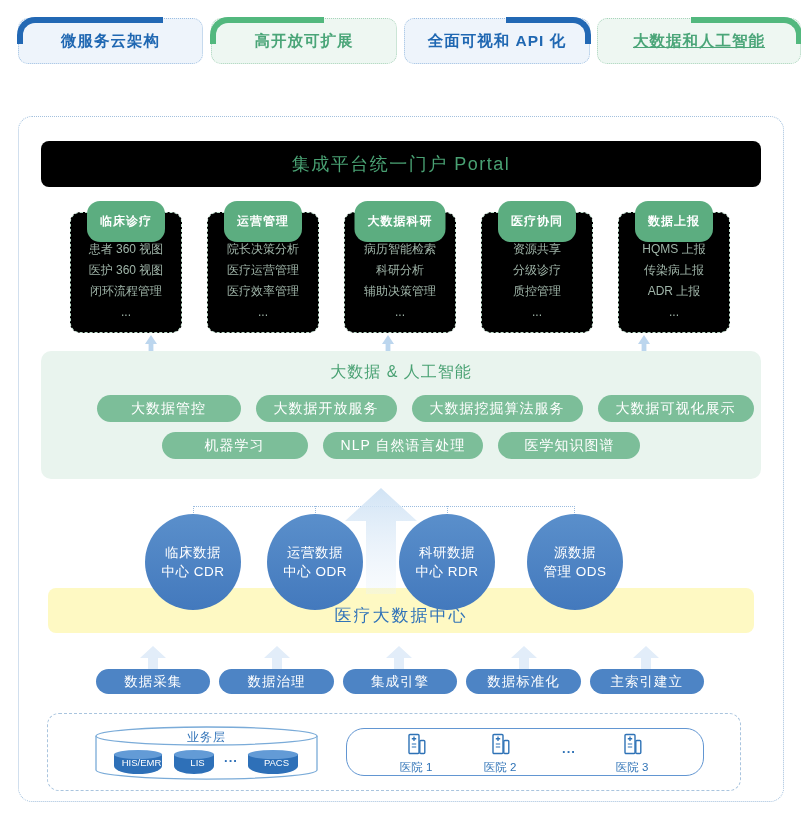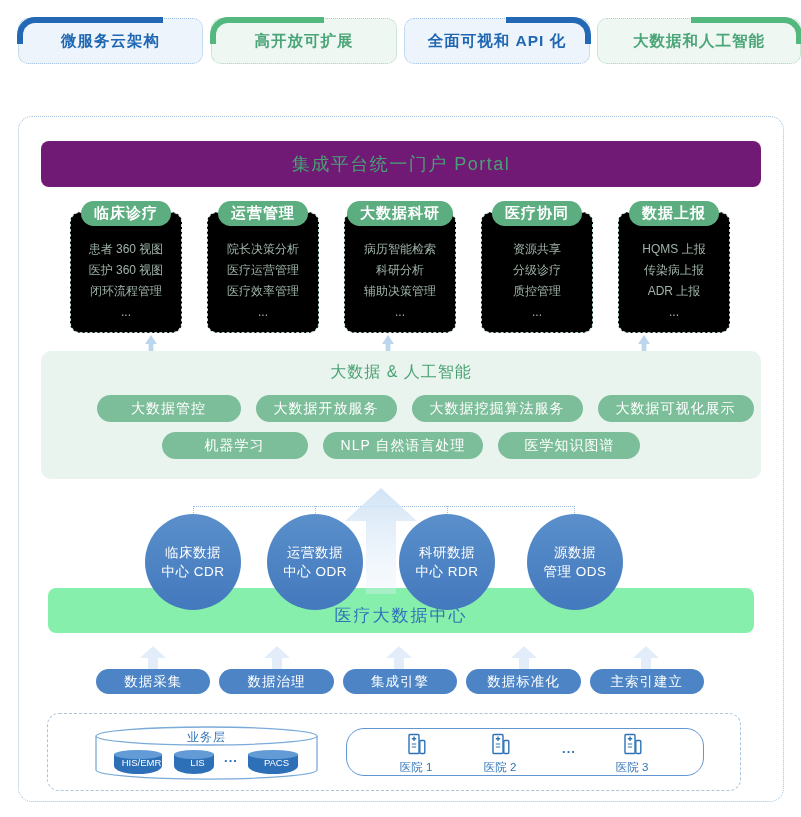--- a/index.html
+++ b/index.html
@@ -15,29 +15,29 @@
   .tab .accent{position:absolute;box-sizing:border-box;height:27px;top:-2px;}
   .accent.corner-left{left:-2px;border-top:6px solid;border-left:6px solid;border-top-left-radius:18px;}
   .accent.corner-right{right:-2px;border-top:6px solid;border-right:6px solid;border-top-right-radius:18px;}
   .tab.blue .accent{border-color:#2268b4;}
   .tab.green .accent{border-color:#52b87e;}
 
   
   .main-box{position:absolute;left:18px;top:116px;width:766px;height:686px;
             border:1px dotted #a3c0dd;border-radius:14px;box-sizing:border-box;}
 
-  .portal-header{position:absolute;left:22px;top:24px;width:720px;height:46px;background:#701a75;
+  .portal-header{position:absolute;left:22px;top:24px;width:720px;height:46px;background:#000000;
                  border-radius:8px;display:flex;align-items:center;justify-content:center;
                  color:#49a173;font-size:18px;font-weight:500;letter-spacing:1.5px;}
 
   
   .app-col{position:absolute;top:84px;width:112px;height:132px;}
   .app-col .col-pill{position:absolute;left:50%;transform:translateX(-50%);top:0;z-index:2;
-        background:#5cad80;color:#fff;font-size:15px;font-weight:600;letter-spacing:1px;
-        padding:3px 13px;border-radius:13px;white-space:nowrap;}
+        background:#5cad80;color:#fff;font-size:12px;font-weight:600;letter-spacing:1px;
+        padding:12px 13px;border-radius:13px;white-space:nowrap;}
   .app-col .col-body{position:absolute;left:0;right:0;top:11px;bottom:0;background:#000000;
         border:1px dashed #bcdcca;border-radius:10px;box-sizing:border-box;
         padding-top:26px;text-align:center;}
   .app-col .col-item{font-size:12px;line-height:21px;color:#9fb4a8;white-space:nowrap;}
 
   
   .dbl-arrow{position:absolute;top:218px;width:14px;height:34px;}
 
   
   .ai-box{position:absolute;left:22px;top:234px;width:720px;height:128px;background:#e9f4ee;border-radius:10px;}
@@ -57,21 +57,21 @@
   .connector{position:absolute;left:174px;top:389px;width:382px;border-top:1px dotted #9abbde;}
   .conn-tick{position:absolute;top:389px;height:9px;border-left:1px dotted #9abbde;}
 
   
   .dc-circle{position:absolute;top:397px;width:96px;height:96px;border-radius:50%;z-index:3;
              background:linear-gradient(180deg,#5a8fcb,#4379bd);
              display:flex;flex-direction:column;align-items:center;justify-content:center;
              color:#fff;font-size:13.5px;line-height:19.5px;letter-spacing:0.5px;text-align:center;}
 
   
-  .dc-bar{position:absolute;left:29px;top:471px;width:706px;height:45px;background:#86efac;border-radius:8px;z-index:0;}
+  .dc-bar{position:absolute;left:29px;top:471px;width:706px;height:45px;background:#fef9c3;border-radius:8px;z-index:0;}
   .dc-bar .bar-title{position:absolute;left:0;right:0;bottom:6px;text-align:center;
                      color:#3173b8;font-size:17px;font-weight:500;letter-spacing:2px;}
 
   
   .sm-arrow{position:absolute;top:529px;width:30px;height:23px;}
   .proc-row{position:absolute;left:77px;top:552px;width:608px;display:flex;gap:9px;z-index:2;justify-content:center;}
   .proc-pill{flex:1;height:25px;border-radius:12.5px;background:#4d84c5;color:#fff;font-size:13.5px;
              letter-spacing:1px;display:flex;align-items:center;justify-content:center;white-space:nowrap;}
 
   
@@ -104,21 +104,21 @@
     <span>微服务云架构</span>
   </div>
   <div class="tab green" style="left:211px;width:186px;">
     <span class="accent corner-left" style="width:62%;"></span>
     <span>高开放可扩展</span>
   </div>
   <div class="tab blue" style="left:404px;width:186px;">
     <span class="accent corner-right" style="width:46%;"></span>
     <span>全面可视和 API 化</span>
   </div>
-  <div class="tab green" style="left:597px;width:204px;">
+  <div class="tab green" style="left:597px;width:204px;text-decoration:underline;">
     <span class="accent corner-right" style="width:55%;"></span>
     <span>大数据和人工智能</span>
   </div>
 
   <div class="main-box">
 
     <div class="portal-header">
       <span>集成平台统一门户 Portal</span>
     </div>
 

